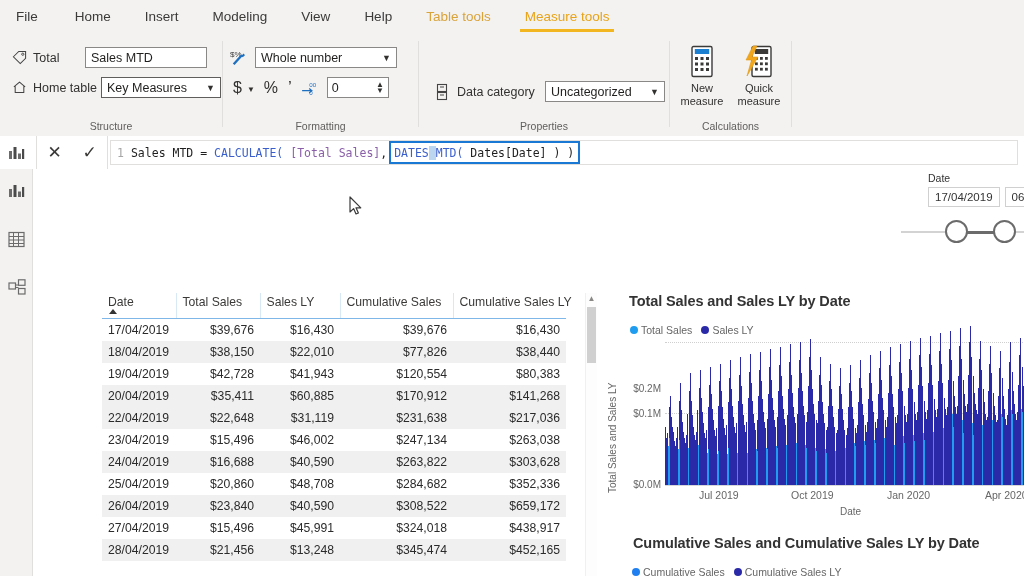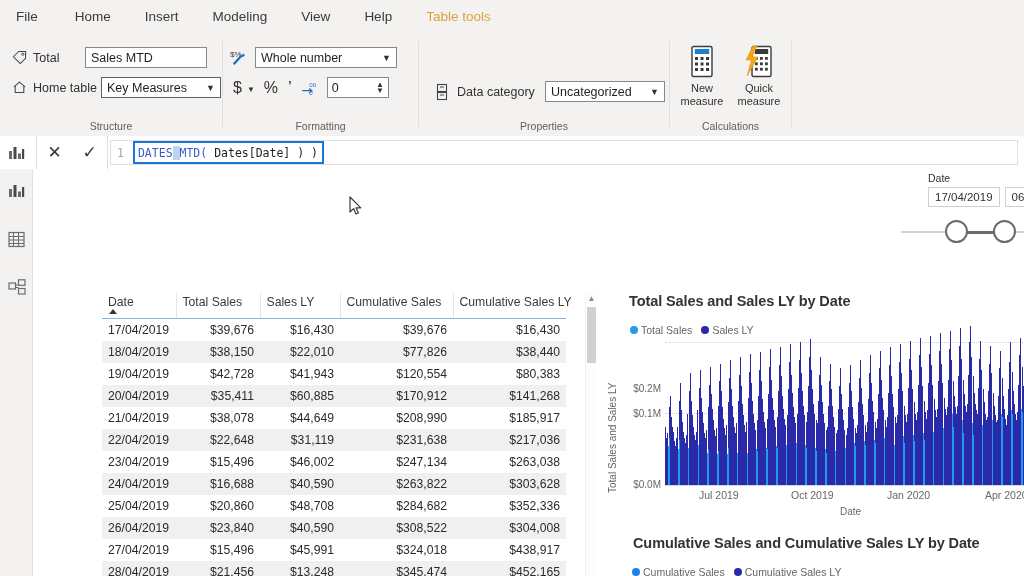--- a/index.html
+++ b/index.html
@@ -181,20 +181,21 @@
 
   <div class="tabstrip">
     <div class="tabs" id="ribbon-tabs">
         <div class="tab file">File</div>
         <div class="tab">Home</div>
         <div class="tab">Insert</div>
         <div class="tab">Modeling</div>
         <div class="tab">View</div>
         <div class="tab">Help</div>
         <div class="tab ctx">Table tools</div>
+        <div class="tab ctx active">Measure tools</div>
       </div>
   </div>
 
   <div class="ribbon">
 
     <div class="rgroup" style="left:0;width:222px;">
       <div class="rrow" style="left:10px;top:14px;">
         <span class="ibox" style="width:18px;height:18px;">
           <svg width="15" height="15" viewBox="0 0 16 16">
               <path d="M1.5 7.2 L7.2 1.5 L14.5 1.5 L14.5 8.8 L8.8 14.5 L1.5 7.2 Z" fill="none" stroke="#444" stroke-width="1.1"></path>
@@ -338,20 +339,21 @@
         <rect x="10" y="8.5" width="3" height="5.5" fill="#6b6b6b"></rect>
         <rect x="14" y="4" width="2.2" height="10" fill="#4a4a4a"></rect>
       </svg>
     </div>
     <div class="fbtns">
       <span class="fbtn">✕</span>
       <span class="fbtn check">✓</span>
     </div>
     <div class="finput">
       <span class="lineno">1</span>
+      <span id="formula-segments"><span class="ftok-plain">Sales MTD = </span><span class="ftok-fn">CALCULATE(</span><span class="ftok-plain"> </span><span class="ftok-meas">[Total Sales]</span><span class="ftok-plain">,</span></span>
       <span class="fsel">
         <span id="formula-selected"><span class="ftok-fn">DATES</span><span class="caretsel">&nbsp;</span><span class="ftok-fn">MTD(</span><span class="ftok-plain"> Dates[Date] ) )</span></span>
       </span>
     </div>
   </div>
 
   <div class="rail">
     <div class="railitem">
       <span>
         <svg width="17" height="16" viewBox="0 0 17 16">
@@ -438,27 +440,20 @@
               <td class="num">$120,554</td>
               <td class="num">$80,383</td>
             </tr>
             <tr class="alt">
               <td>20/04/2019</td>
               <td class="num">$35,411</td>
               <td class="num">$60,885</td>
               <td class="num">$170,912</td>
               <td class="num">$141,268</td>
             </tr>
-            <tr>
-              <td>21/04/2019</td>
-              <td class="num">$38,078</td>
-              <td class="num">$44,649</td>
-              <td class="num">$208,990</td>
-              <td class="num">$185,917</td>
-            </tr>
             <tr class="alt">
               <td>22/04/2019</td>
               <td class="num">$22,648</td>
               <td class="num">$31,119</td>
               <td class="num">$231,638</td>
               <td class="num">$217,036</td>
             </tr>
             <tr>
               <td>23/04/2019</td>
               <td class="num">$15,496</td>
@@ -478,21 +473,21 @@
               <td class="num">$20,860</td>
               <td class="num">$48,708</td>
               <td class="num">$284,682</td>
               <td class="num">$352,336</td>
             </tr>
             <tr class="alt">
               <td>26/04/2019</td>
               <td class="num">$23,840</td>
               <td class="num">$40,590</td>
               <td class="num">$308,522</td>
-              <td class="num">$304,008</td>
+              <td class="num">$659,172</td>
             </tr>
             <tr>
               <td>27/04/2019</td>
               <td class="num">$15,496</td>
               <td class="num">$45,991</td>
               <td class="num">$324,018</td>
               <td class="num">$438,917</td>
             </tr>
             <tr class="alt">
               <td>28/04/2019</td>

